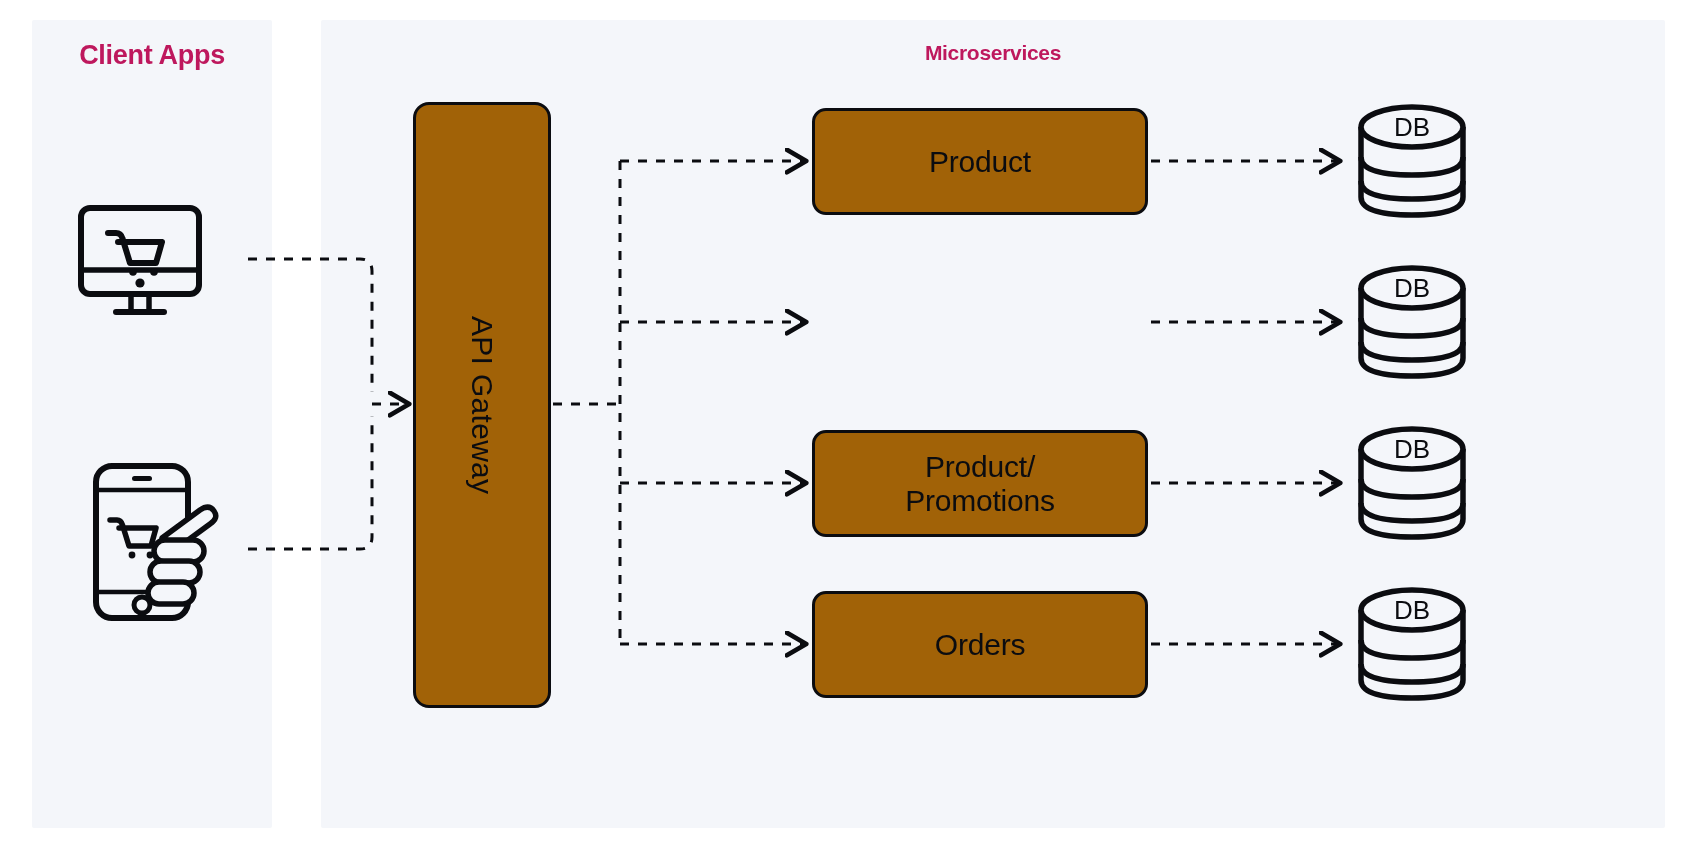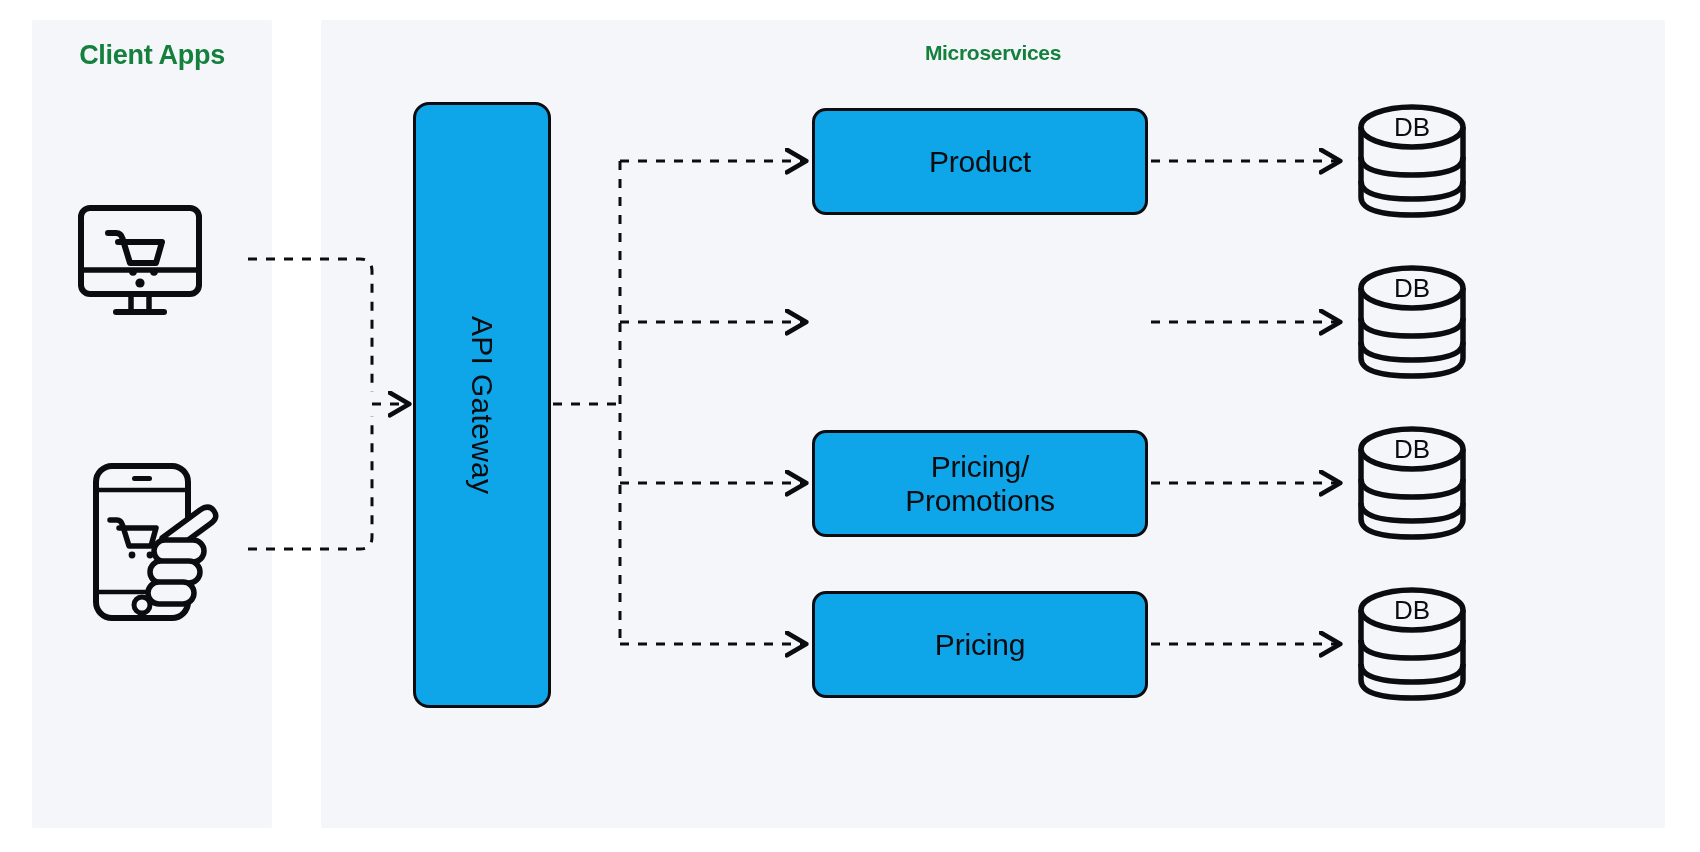--- a/index.html
+++ b/index.html
@@ -32,21 +32,21 @@
   }
   #services-panel {
     left: 321px;
     top: 20px;
     width: 1344px;
     height: 808px;
   }
   .panel-title {
     position: absolute;
     font-weight: 700;
-    color: #15803d;
+    color: #be185d;
     letter-spacing: -0.3px;
     white-space: nowrap;
     text-align: center;
   }
   #client-title {
     left: 32px;
     top: 40px;
     width: 240px;
     font-size: 27px;
   }
@@ -62,21 +62,21 @@
     top: 0;
     width: 1700px;
     height: 852px;
     pointer-events: none;
   }
   .node-box {
     position: absolute;
     box-sizing: border-box;
     border: 3px solid #0b0c10;
     border-radius: 14px;
-    background: #0ea5e9;
+    background: #a16207;
     display: flex;
     align-items: center;
     justify-content: center;
     text-align: center;
     color: #0b0c10;
   }
   #api-gateway {
     left: 413px;
     top: 102px;
     width: 138px;
@@ -197,25 +197,25 @@
   </div>
 
   <div class="node-box" id="api-gateway">
     <span class="vlabel">API Gateway</span>
   </div>
 
   <div class="node-box service-box" style="top:108px;">
     <span class="service-label">Product</span>
   </div>
   <div class="node-box service-box" style="top:430px;">
-    <span class="service-label">Pricing/
+    <span class="service-label">Product/
 Promotions</span>
   </div>
   <div class="node-box service-box" style="top:591px;">
-    <span class="service-label">Pricing</span>
+    <span class="service-label">Orders</span>
   </div>
 
   <div class="db" style="left:1355px; top:103px;">
     <svg width="120" height="118" viewBox="0 0 120 118">
       <path d="M 6 24 L 6 94 Q 6 112 57 112 Q 108 112 108 94 L 108 24" fill="#f4f6fa" stroke="#0b0c10" stroke-width="5.5" stroke-linejoin="round"></path>
       <ellipse cx="57" cy="24" rx="51" ry="20" fill="#f4f6fa" stroke="#0b0c10" stroke-width="5.5"></ellipse>
       <path d="M 6 54 Q 6 72 57 72 Q 108 72 108 54" fill="none" stroke="#0b0c10" stroke-width="5.5"></path>
       <path d="M 6 78 Q 6 96 57 96 Q 108 96 108 78" fill="none" stroke="#0b0c10" stroke-width="5.5"></path>
       <text class="db-text" x="57" y="33" text-anchor="middle">DB</text>
     </svg>

